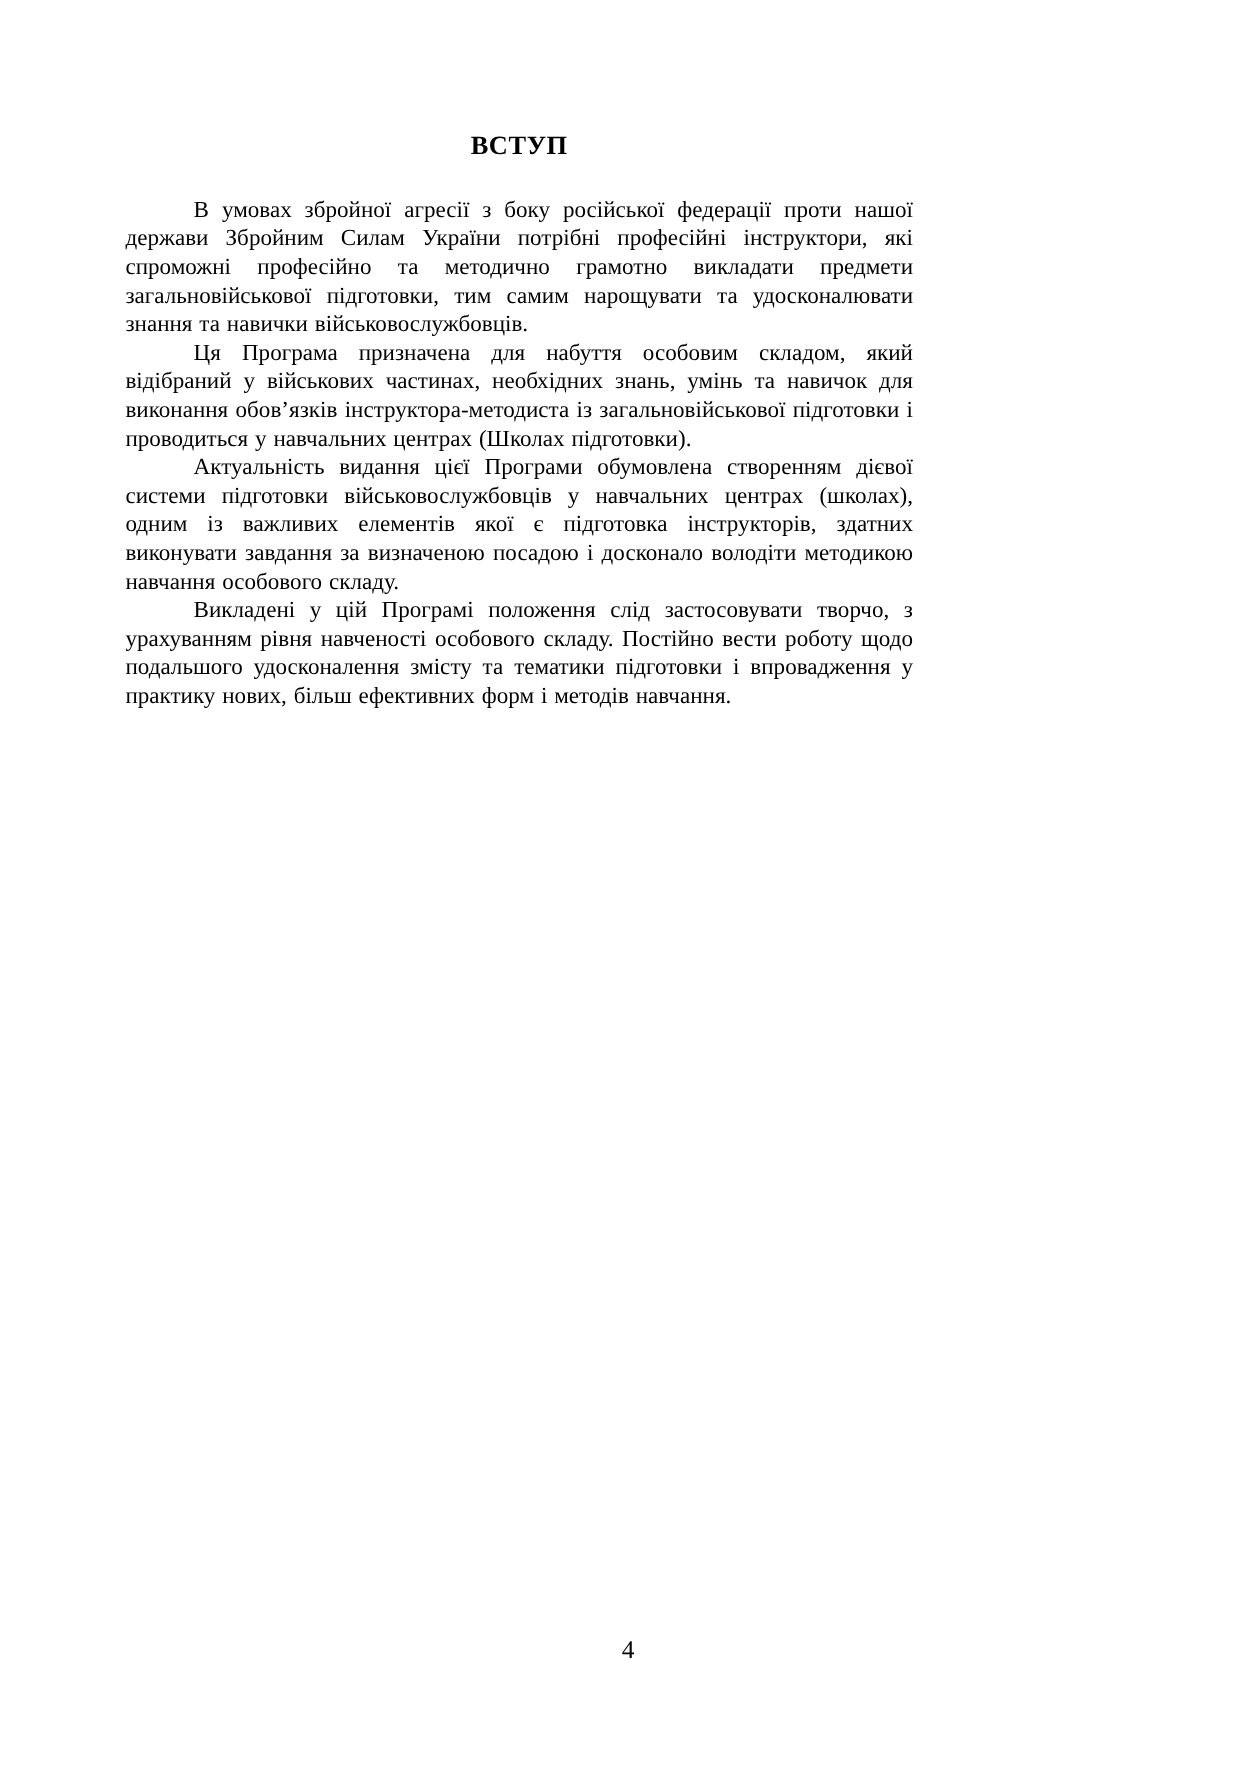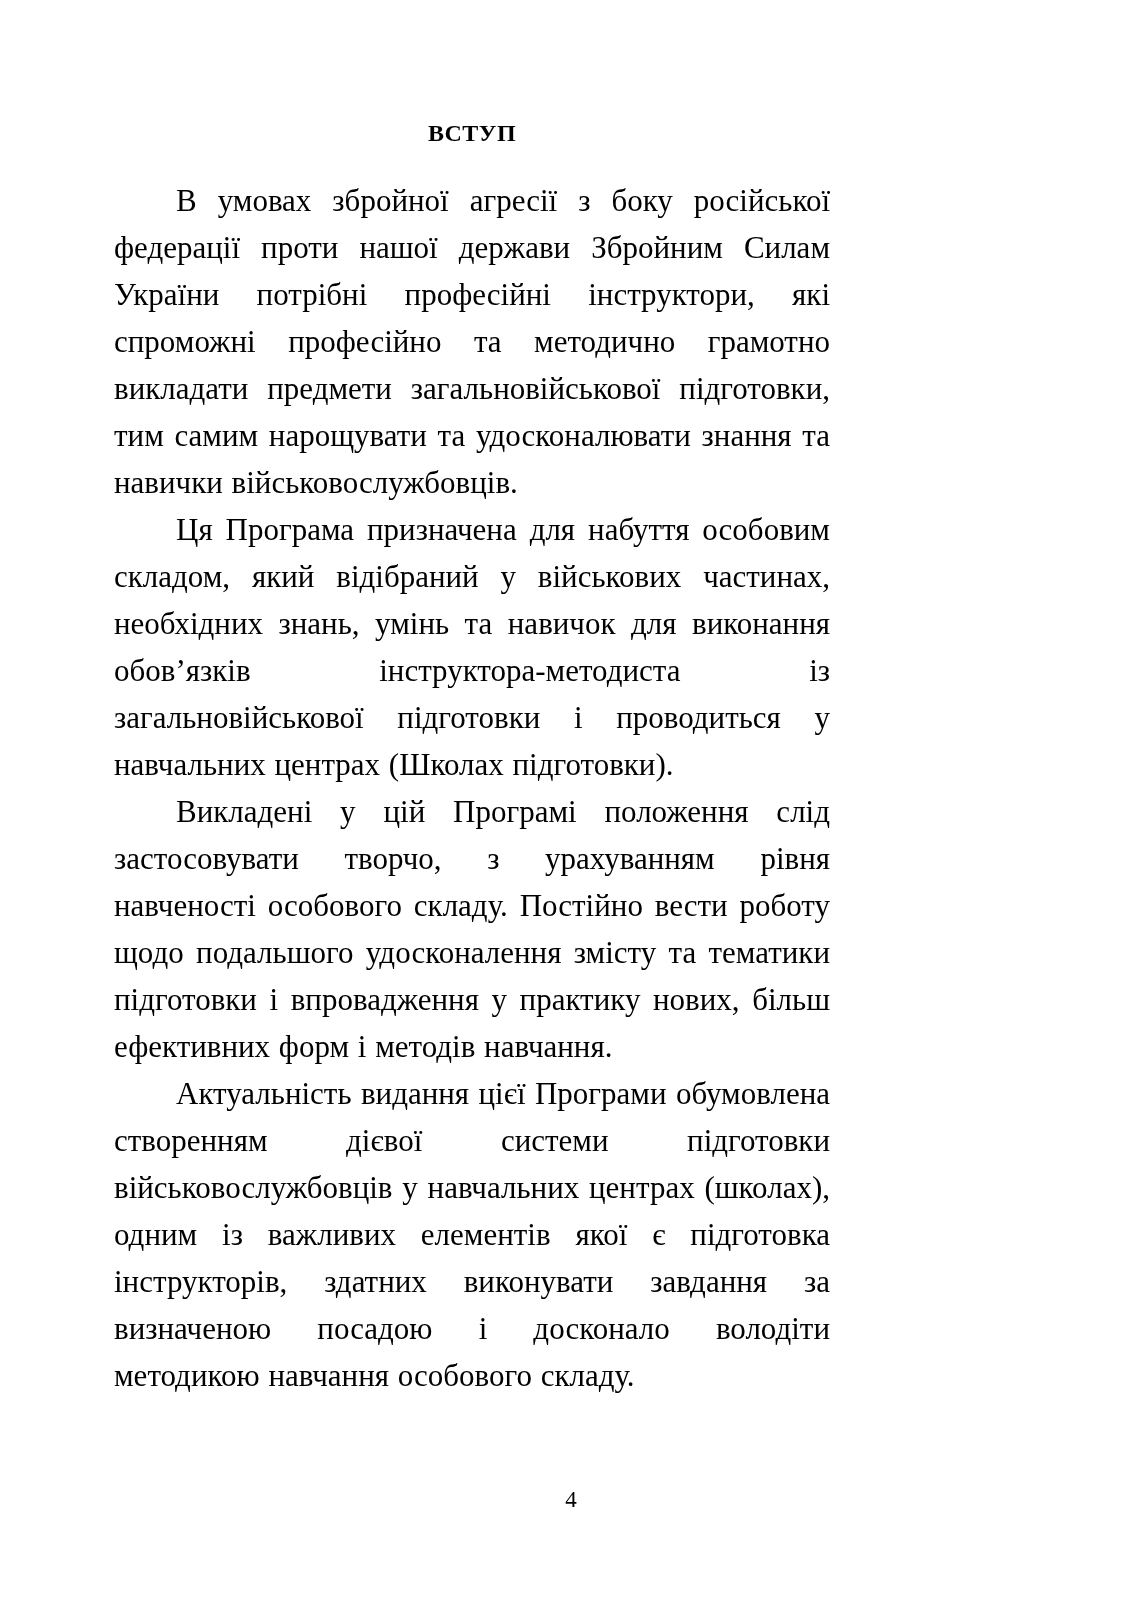--- a/index.html
+++ b/index.html
@@ -24,22 +24,22 @@
   }
   .doc-title {
     text-align: center;
     font-size: 24px;
     font-weight: bold;
     letter-spacing: 0.5px;
     margin: 0 0 30px 0;
   }
   .paragraphs p {
     margin: 0;
-    font-size: 31px;
-    line-height: 47px;
+    font-size: 21px;
+    line-height: 26px;
     text-align: justify;
     text-indent: 62px;
     word-spacing: 1px;
   }
   .page-number {
     position: absolute;
     top: 1487px;
     left: 0;
     width: 1142px;
     text-align: center;
@@ -48,18 +48,18 @@
 </style>
 </head>
 <body>
 
 <div class="page">
   <h1 class="doc-title">ВСТУП</h1>
 
   <div class="paragraphs">
       <p>В умовах збройної агресії з боку російської федерації проти нашої держави Збройним Силам України потрібні професійні інструктори, які спроможні професійно та методично грамотно викладати предмети загальновійськової підготовки, тим самим нарощувати та удосконалювати знання та навички військовослужбовців.</p>
       <p>Ця Програма призначена для набуття особовим складом, який відібраний у військових частинах, необхідних знань, умінь та навичок для виконання обов’язків інструктора-методиста із загальновійськової підготовки і проводиться у навчальних центрах (Школах підготовки).</p>
+      <p>Актуальність видання цієї Програми обумовлена створенням дієвої системи підготовки військовослужбовців у навчальних центрах (школах), одним із важливих елементів якої є підготовка інструкторів, здатних виконувати завдання за визначеною посадою і досконало володіти методикою навчання особового складу.</p>
       <p>Викладені у цій Програмі положення слід застосовувати творчо, з урахуванням рівня навченості особового складу. Постійно вести роботу щодо подальшого удосконалення змісту та тематики підготовки і впровадження у практику нових, більш ефективних форм і методів навчання.</p>
-      <p>Актуальність видання цієї Програми обумовлена створенням дієвої системи підготовки військовослужбовців у навчальних центрах (школах), одним із важливих елементів якої є підготовка інструкторів, здатних виконувати завдання за визначеною посадою і досконало володіти методикою навчання особового складу.</p>
     </div>
 
   <div class="page-number">4</div>
 </div>
 
 </body></html>

